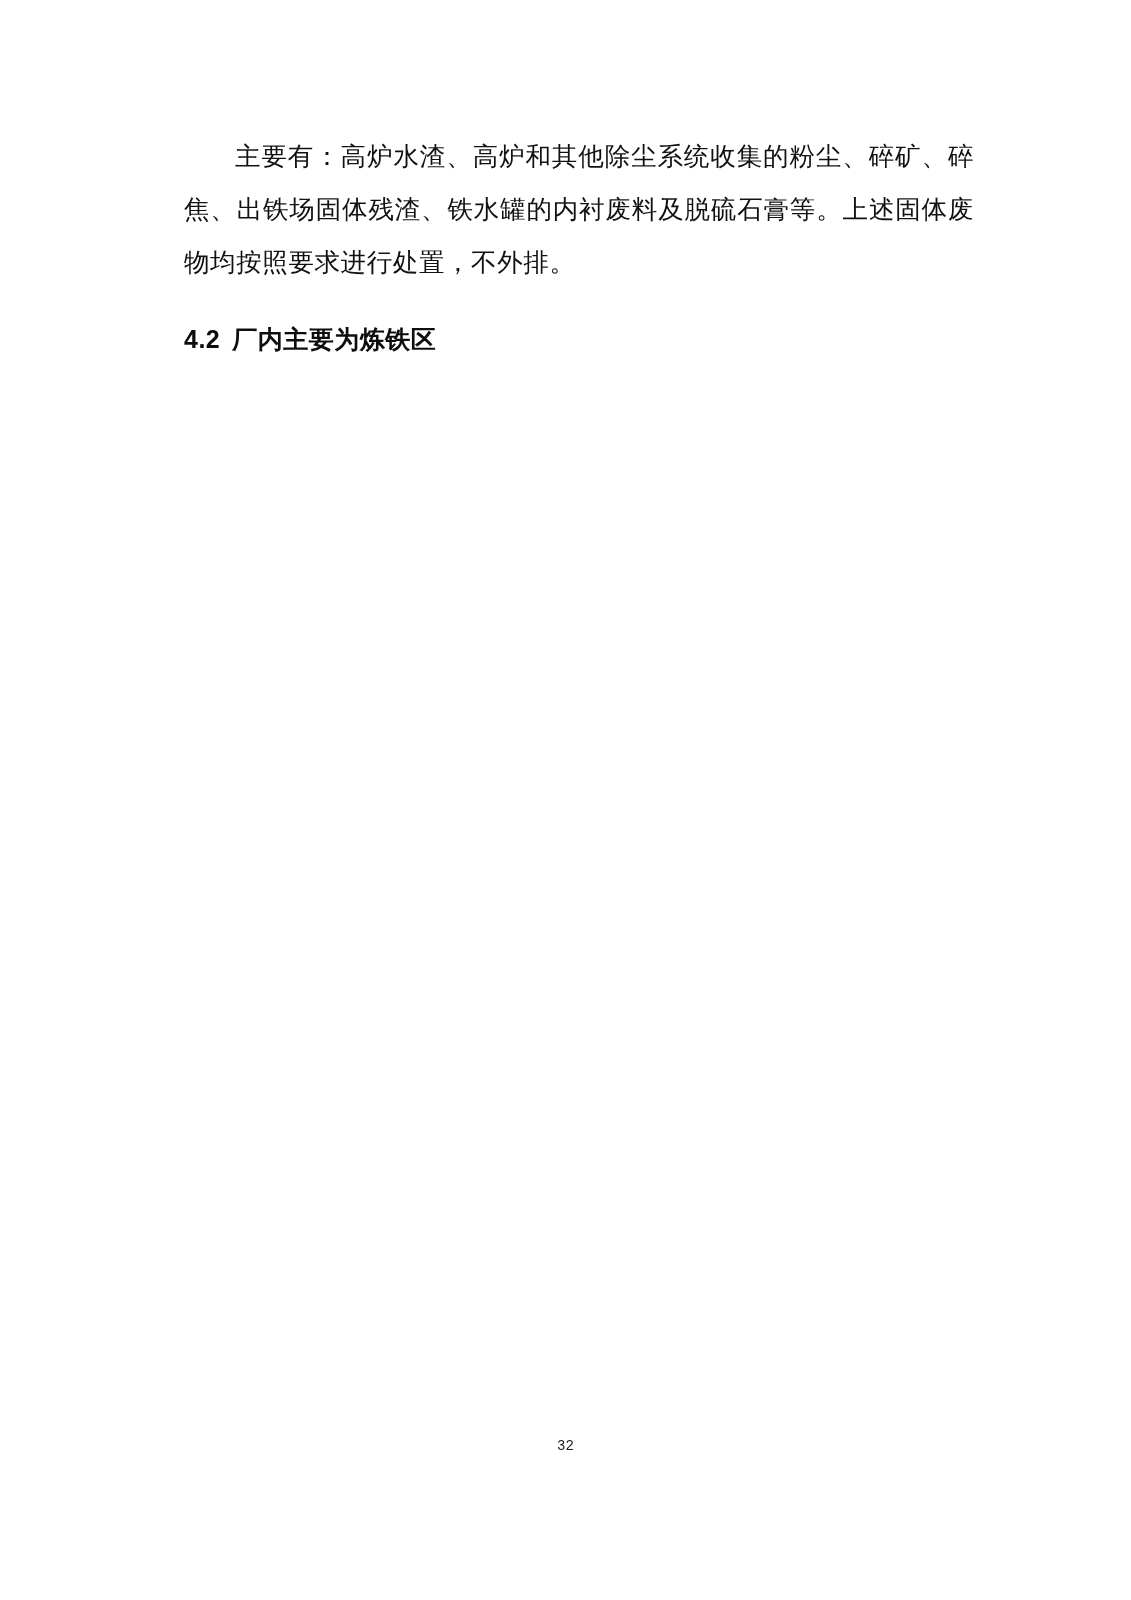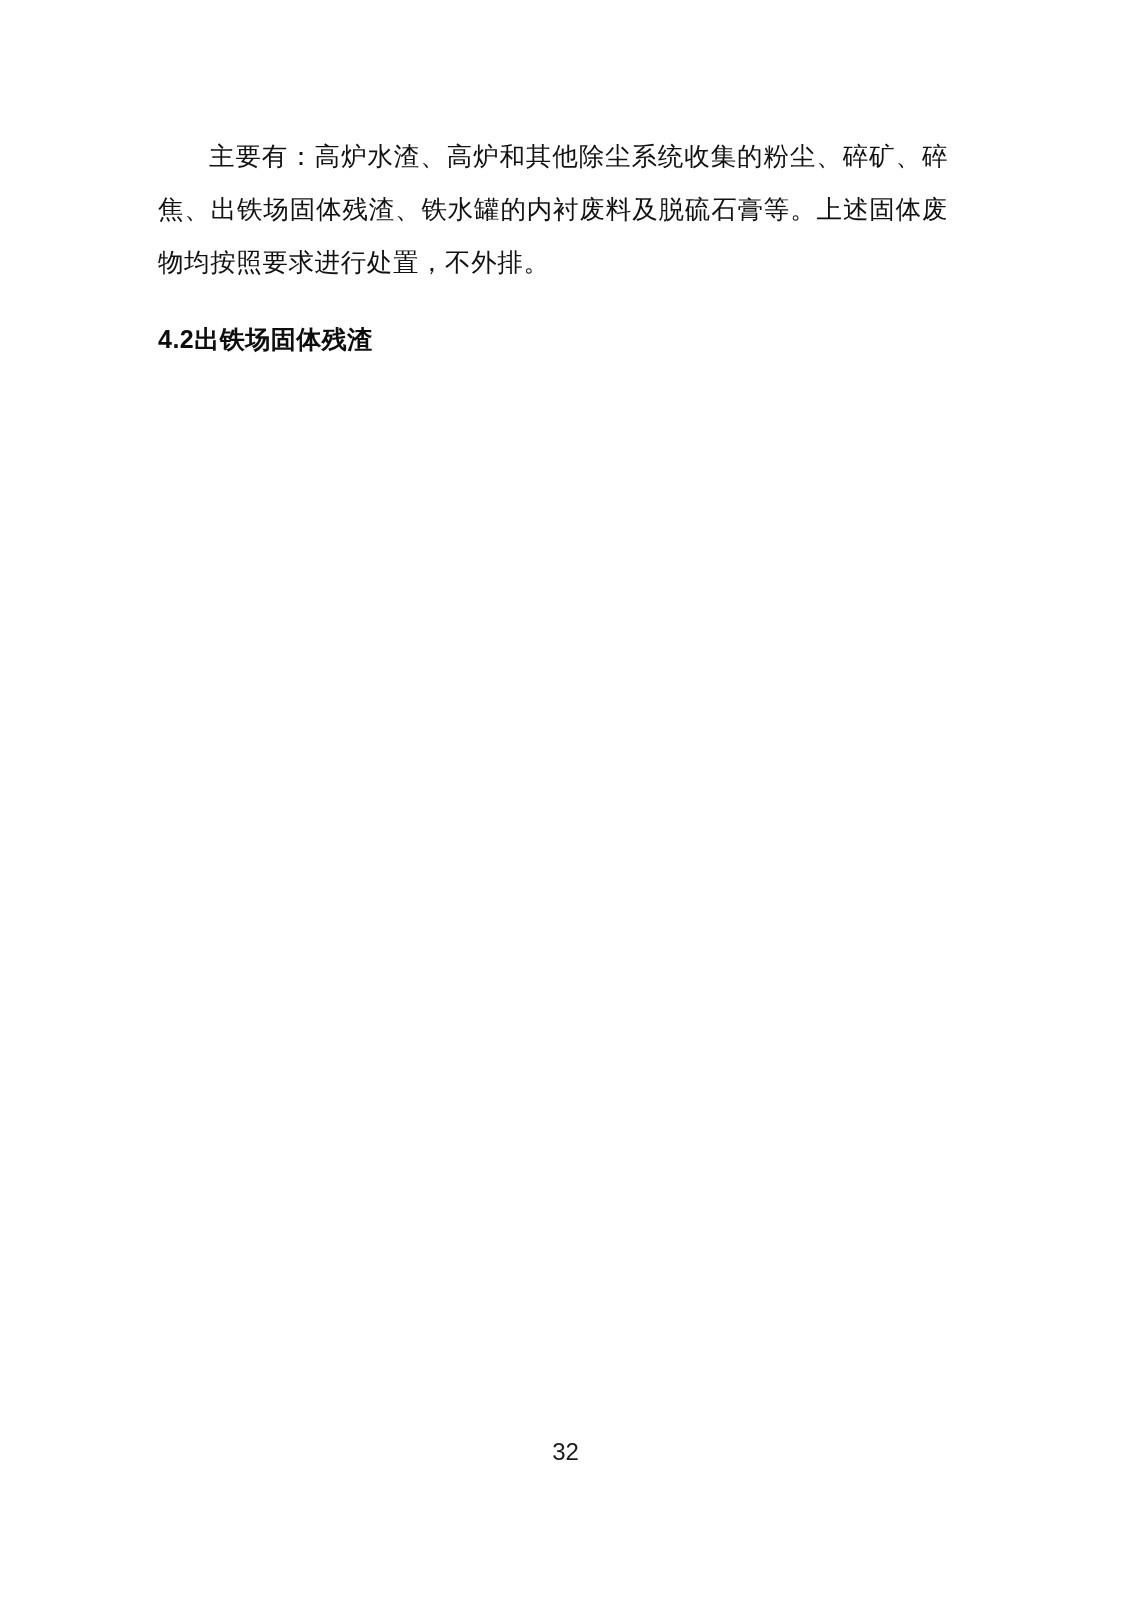--- a/index.html
+++ b/index.html
@@ -13,21 +13,21 @@
     height: 1600px;
     background: #ffffff;
     margin: 0 auto;
     font-family: "Liberation Serif", "DejaVu Serif", serif;
     color: #1a1a1a;
     box-sizing: border-box;
     overflow: hidden;
   }
   .content {
     position: absolute;
-    left: 158px;
+    left: 184px;
     top: 130px;
     width: 790px;
   }
   .para {
     font-size: 25.5px;
     line-height: 53px;
     text-align: justify;
     text-justify: inter-ideograph;
     text-indent: 2em;
     margin: 0 0 6px 0;
@@ -36,46 +36,47 @@
   }
   .heading {
     font-family: "Liberation Sans", "DejaVu Sans", sans-serif;
     font-size: 25px;
     font-weight: bold;
     margin: 34px 0 26px 0;
     letter-spacing: 0.5px;
     color: #0d0d0d;
   }
   .heading .num {
+    margin-right: 12px;
   }
   .spacer-block {
     height: 900px;
   }
   .page-number {
     position: absolute;
     left: 0;
     right: 0;
     top: 1438px;
     text-align: center;
-    font-family: Liberation Sans, sans-serif;
-    font-size: 24px;
+    font-family: Liberation Mono, monospace;
+    font-size: 14px;
     color: #1a1a1a;
   }
 </style>
 </head>
 <body>
 
 <div class="page">
 
   <div class="content">
 
     <p class="para">主要有：高炉水渣、高炉和其他除尘系统收集的粉尘、碎矿、碎焦、出铁场固体残渣、铁水罐的内衬废料及脱硫石膏等。上述固体废物均按照要求进行处置，不外排。</p>
 
     <h2 class="heading">
-      <span class="num">4.2</span><span>出铁场固体残渣</span>
+      <span class="num">4.2</span><span>厂内主要为炼铁区</span>
     </h2>
 
 
     <div class="spacer-block"></div>
   </div>
 
   <div class="page-number">32</div>
 
 </div>
 

